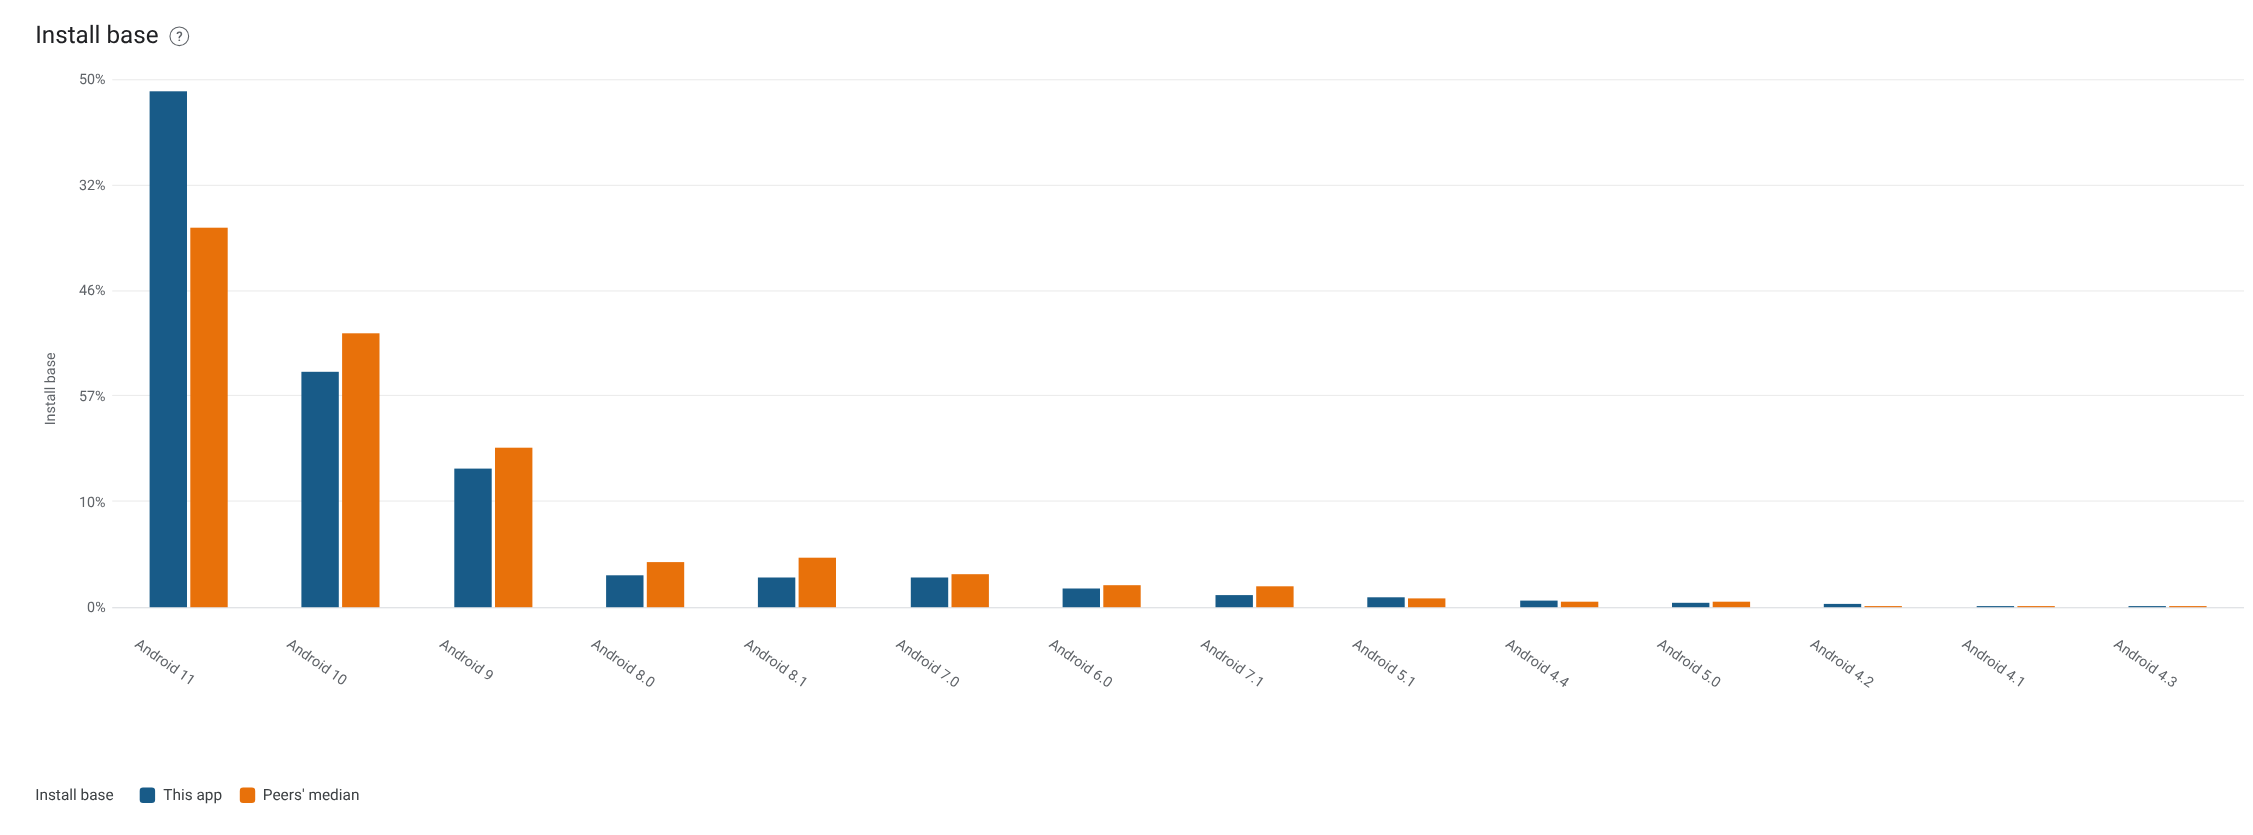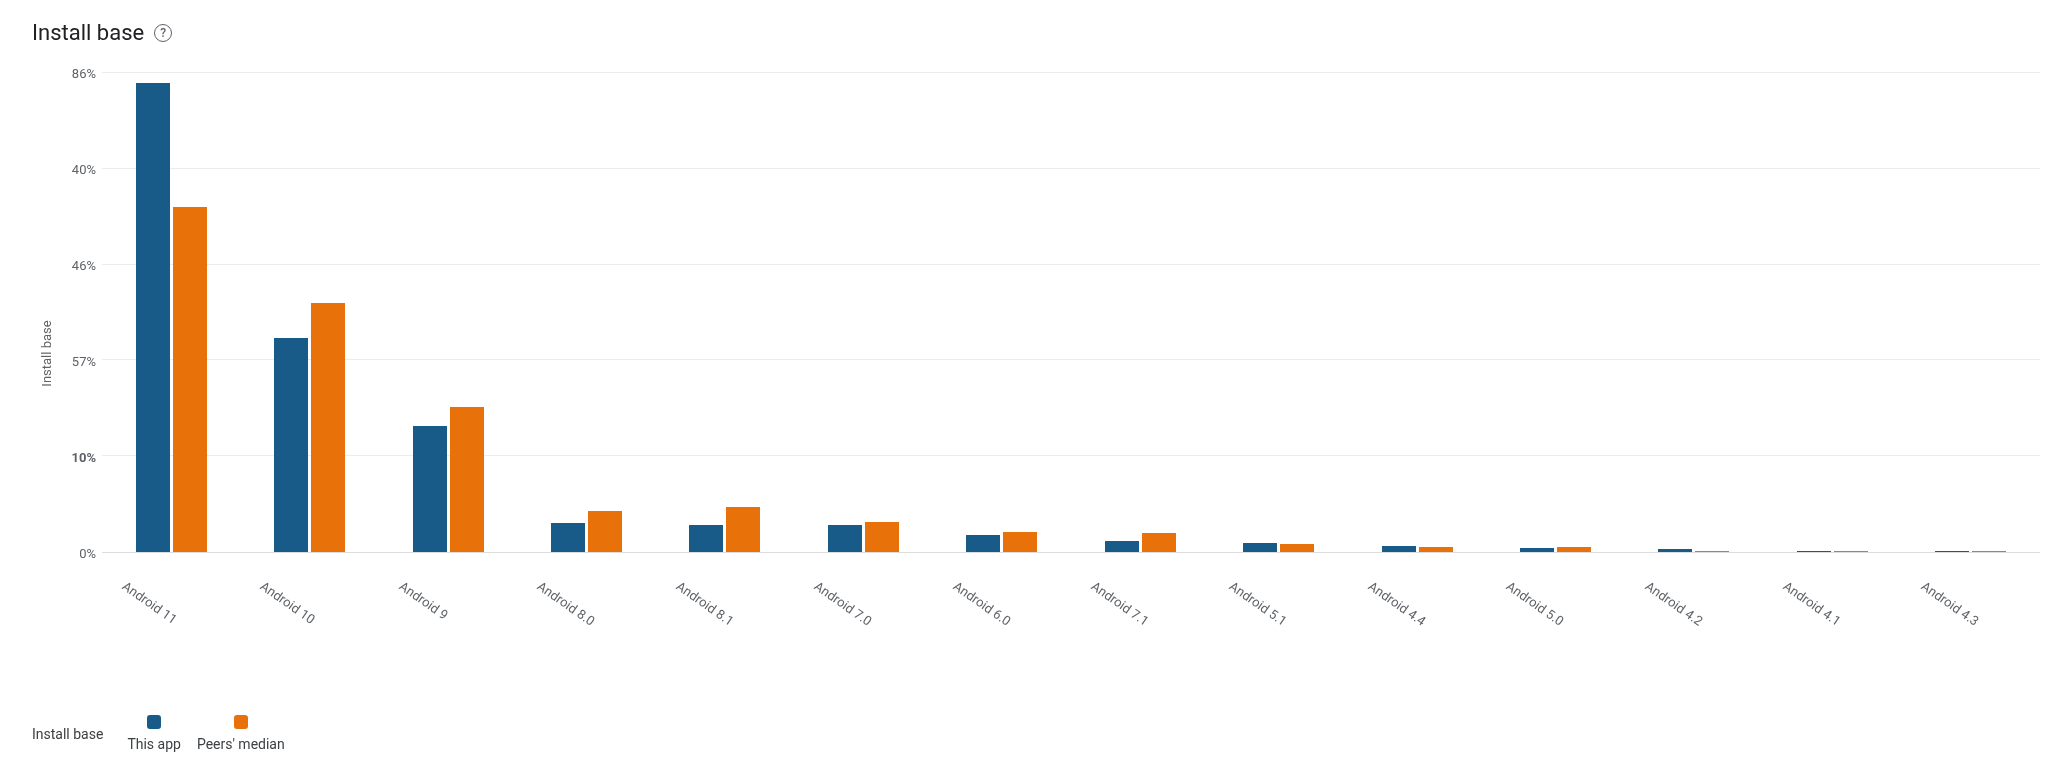--- a/index.html
+++ b/index.html
@@ -124,21 +124,20 @@
   }
   .legend-title {
     font-size: 14px;
     color: #3c4043;
     margin-right: 8px;
   }
   .legend-item {
     display: flex;
     align-items: center;
     gap: 7px;
-    flex-direction: column;
   }
   .swatch {
     width: 14px; height: 14px;
     border-radius: 3px;
   }
   .swatch.a { background: #185b88; }
   .swatch.b { background: #e8710a; }
 </style>
 </head>
 <body>
@@ -150,25 +149,25 @@
         <span>?</span>
       </div>
   </div>
 
   <div class="chart-zone">
     <div class="y-axis-label">
       <span>Install base</span>
     </div>
     <div class="y-ticks" id="yticks">
         <div class="y-tick" style="bottom: 0%; transform: translateY(50%);">0%</div>
-        <div class="y-tick" style="bottom: 20%; transform: translateY(50%); font-weight: bold;">10%</div>
+        <div class="y-tick" style="bottom: 20%; transform: translateY(50%);">10%</div>
         <div class="y-tick" style="bottom: 40%; transform: translateY(50%);">57%</div>
         <div class="y-tick" style="bottom: 60%; transform: translateY(50%);">46%</div>
-        <div class="y-tick" style="bottom: 80%; transform: translateY(50%);">40%</div>
-        <div class="y-tick" style="bottom: 100%; transform: translateY(50%);">86%</div>
+        <div class="y-tick" style="bottom: 80%; transform: translateY(50%);">32%</div>
+        <div class="y-tick" style="bottom: 100%; transform: translateY(50%);">50%</div>
       </div>
     <div class="plot" id="plot">
         <div class="gridline" style="bottom: 100%;"></div>
         <div class="gridline" style="bottom: 80%;"></div>
         <div class="gridline" style="bottom: 60%;"></div>
         <div class="gridline" style="bottom: 40%;"></div>
         <div class="gridline" style="bottom: 20%;"></div>
       <div class="bars" id="bars">
           <div class="group">
             <div class="bar a" title="This app: 49%" style="height: 98%;"></div>

